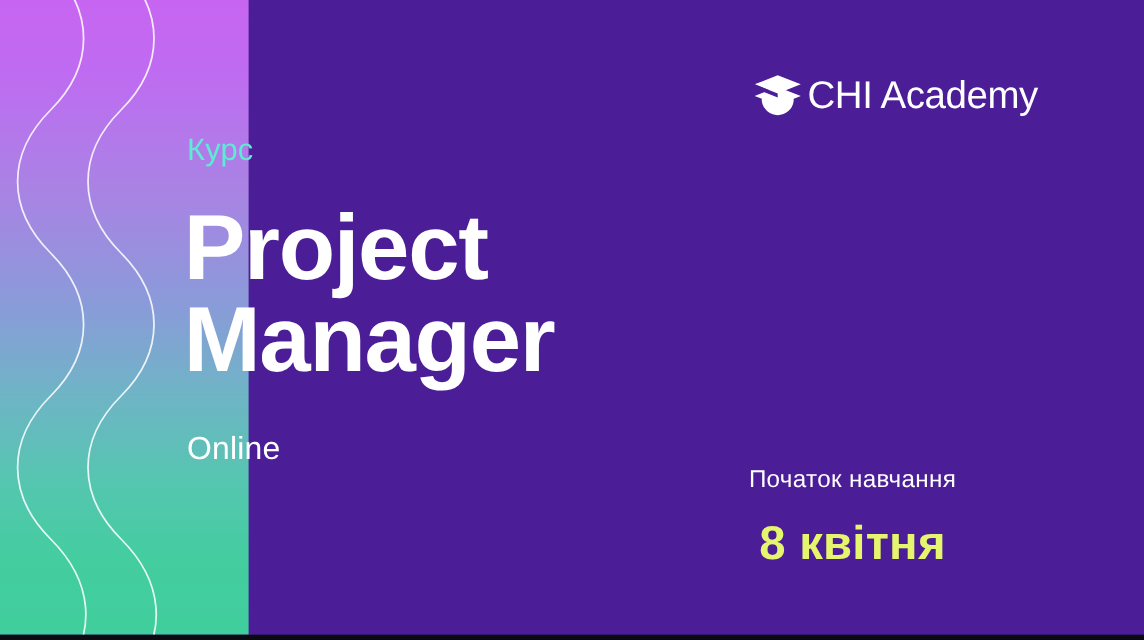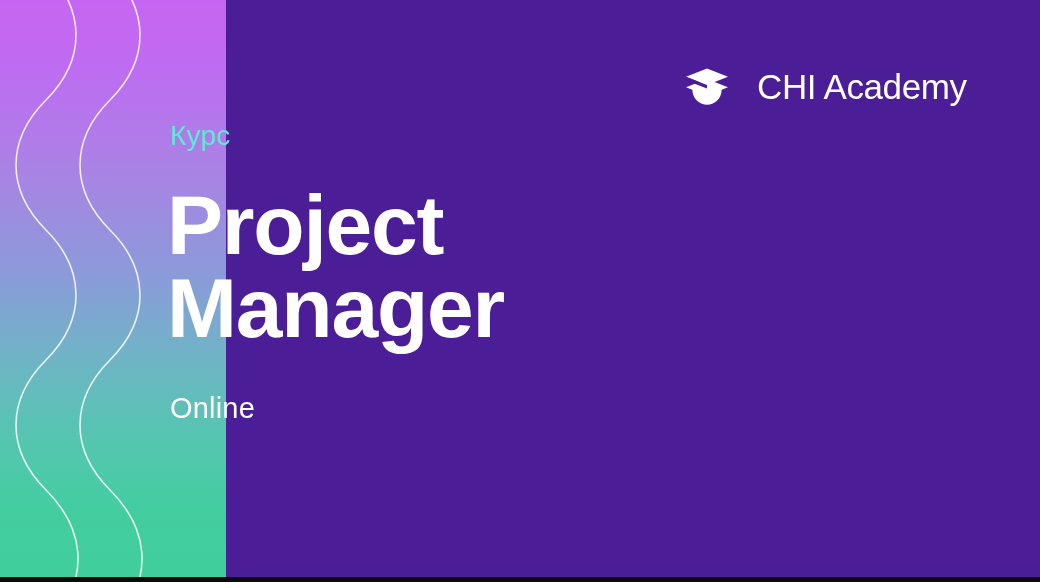--- a/index.html
+++ b/index.html
@@ -53,21 +53,21 @@
     background: #0b0a10;
   }
 
   
   #logo-lockup {
     position: absolute;
     left: 683px;
     top: 62px;
     display: flex;
     align-items: center;
-    gap: 26px;
+    gap: 3px;
   }
   #logo-mark {
     width: 48px;
     height: 48px;
     display: block;
   }
   #logo-wordmark {
     color: #FFFFFF;
     font-size: 35px;
     font-weight: 500;
@@ -172,15 +172,19 @@
       <path d="M 9.5 29.8 A 14.6 14.6 0 0 0 38.5 29.8 L 38.5 27 L 24 32.6 L 9.5 27 Z" fill="#FFFFFF"></path>
     </svg>
     <span id="logo-wordmark">CHI Academy</span>
   </div>
 
   <div id="course-kicker">Курс</div>
   <div id="course-format">Online</div>
   <div id="course-title">Project
 Manager</div>
 
+  <div id="start-block">
+    <div id="start-label">Початок навчання</div>
+    <div id="start-date">8 квітня</div>
+  </div>
 
   <div id="bottom-bar"></div>
 </div>
 
 </body></html>

